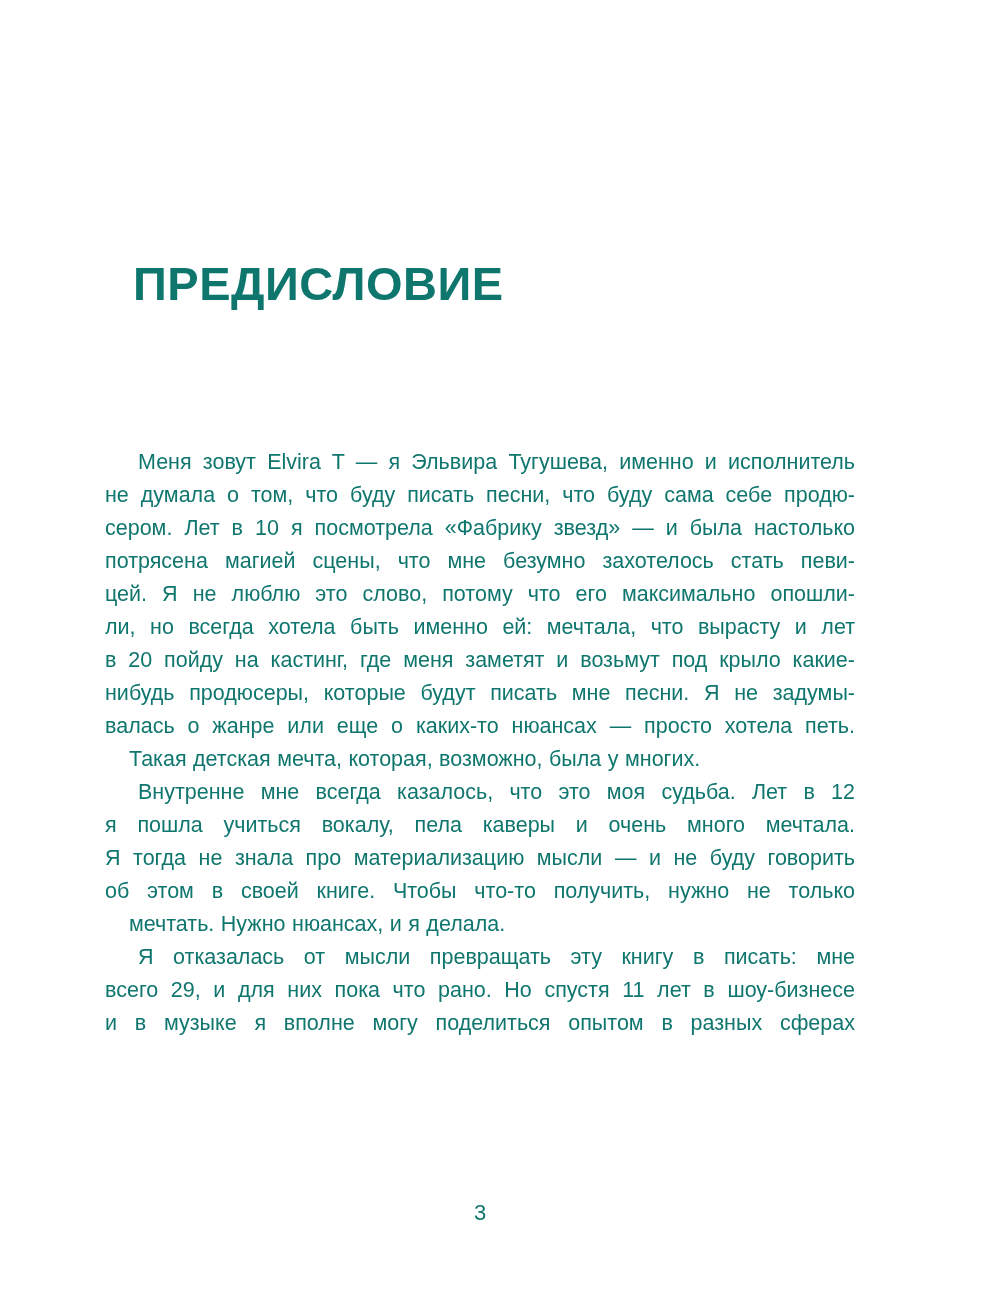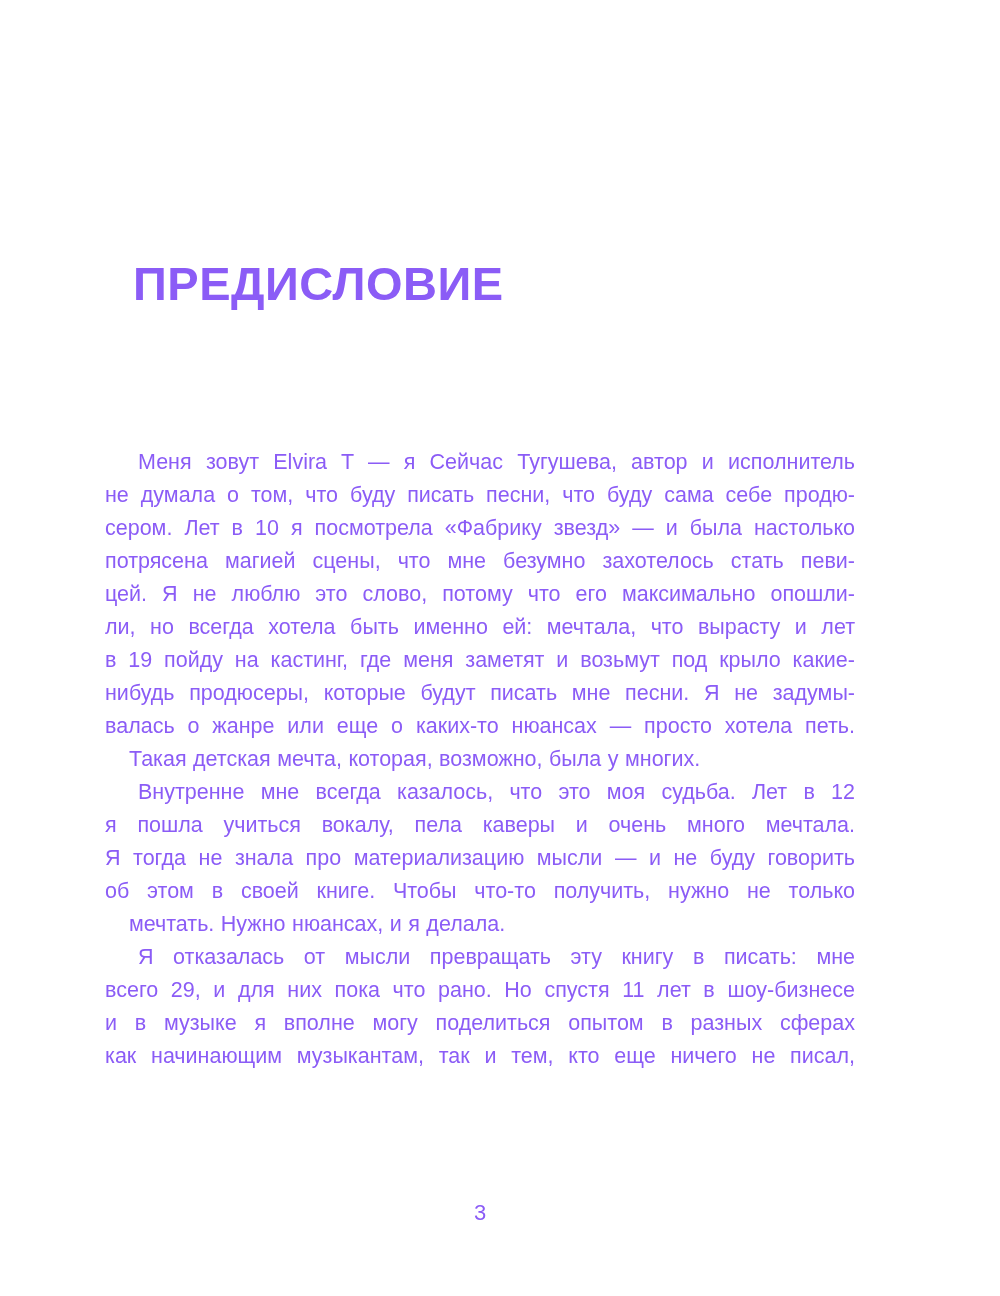--- a/index.html
+++ b/index.html
@@ -6,21 +6,21 @@
     margin: 0;
     padding: 0;
     background: #e8e8e8;
   }
   .page {
     position: relative;
     width: 1000px;
     height: 1296px;
     margin: 0 auto;
     background: #ffffff;
-    color: #8b5cf6;
+    color: #0f766e;
     font-family: "Liberation Sans", sans-serif;
     overflow: hidden;
   }
   .chapter-title {
     position: absolute;
     left: 105px;
     top: 258px;
     width: 750px;
     margin: 0;
     padding-left: 28px;
@@ -63,40 +63,39 @@
   }
 </style>
 </head>
 <body>
 
 <div class="page">
   <h1 class="chapter-title">ПРЕДИСЛОВИЕ</h1>
 
   <div class="body-text" id="body-text">
       <div class="paragraph">
-        <div class="line first">Меня зовут Elvira T — я Сейчас Тугушева, автор и исполнитель</div>
+        <div class="line first">Меня зовут Elvira T — я Эльвира Тугушева, именно и исполнитель</div>
         <div class="line">не думала о том, что буду писать песни, что буду сама себе продю-</div>
         <div class="line">сером. Лет в 10 я посмотрела «Фабрику звезд» — и была настолько</div>
         <div class="line">потрясена магией сцены, что мне безумно захотелось стать певи-</div>
         <div class="line">цей. Я не люблю это слово, потому что его максимально опошли-</div>
         <div class="line">ли, но всегда хотела быть именно ей: мечтала, что вырасту и лет</div>
-        <div class="line">в 19 пойду на кастинг, где меня заметят и возьмут под крыло какие-</div>
+        <div class="line">в 20 пойду на кастинг, где меня заметят и возьмут под крыло какие-</div>
         <div class="line">нибудь продюсеры, которые будут писать мне песни. Я не задумы-</div>
         <div class="line">валась о жанре или еще о каких-то нюансах — просто хотела петь.</div>
         <div class="line endline">Такая детская мечта, которая, возможно, была у многих.</div>
       </div>
       <div class="paragraph">
         <div class="line first">Внутренне мне всегда казалось, что это моя судьба. Лет в 12</div>
         <div class="line">я пошла учиться вокалу, пела каверы и очень много мечтала.</div>
         <div class="line">Я тогда не знала про материализацию мысли — и не буду говорить</div>
         <div class="line">об этом в своей книге. Чтобы что-то получить, нужно не только</div>
         <div class="line endline">мечтать. Нужно нюансах, и я делала.</div>
       </div>
       <div class="paragraph">
         <div class="line first">Я отказалась от мысли превращать эту книгу в писать: мне</div>
         <div class="line">всего 29, и для них пока что рано. Но спустя 11 лет в шоу-бизнесе</div>
         <div class="line">и в музыке я вполне могу поделиться опытом в разных сферах</div>
-        <div class="line">как начинающим музыкантам, так и тем, кто еще ничего не писал,</div>
       </div>
     </div>
 
   <div class="page-number">3</div>
 </div>
 
 </body></html>

